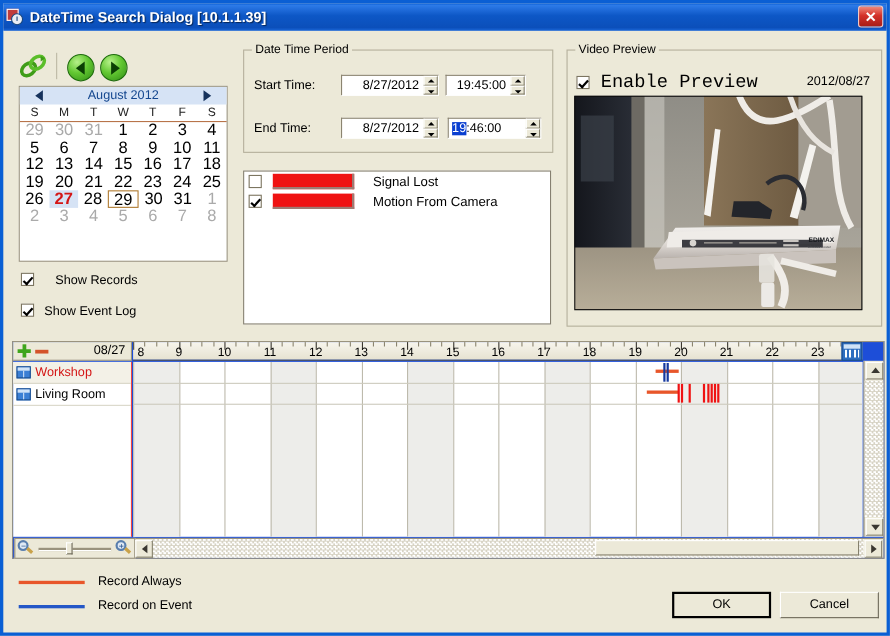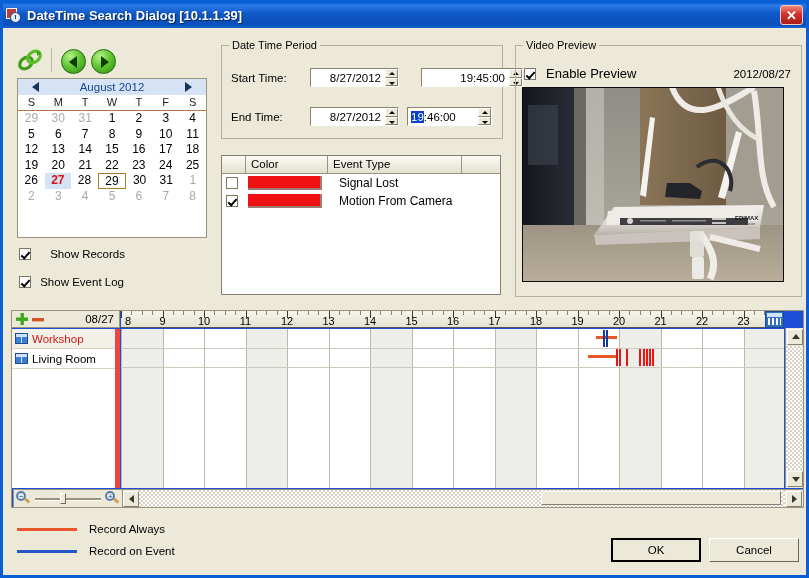--- a/index.html
+++ b/index.html
@@ -87,21 +87,21 @@
     height:16px;background:#d6e3f5;display:flex;align-items:center;justify-content:center;
     color:#14478f;font-size:11.5px;position:relative;
   }
   .calhead .ar{position:absolute;top:3px;width:0;height:0;cursor:pointer;}
   .calhead .ar.l{left:14px;border-top:5px solid transparent;border-bottom:5px solid transparent;border-right:7px solid #16325c;}
   .calhead .ar.r{right:14px;border-top:5px solid transparent;border-bottom:5px solid transparent;border-left:7px solid #16325c;}
   .caldow{display:flex;height:14px;margin-top:1px;border-bottom:1px solid #b8744a;}
   .caldow div{flex:1;text-align:center;font-size:11px;color:#222;}
   .calrow{display:flex;height:15.5px;}
   .calrow div{
-    flex:1;text-align:center;font-size:12px;line-height:15.5px;color:#000;cursor:pointer;
+    flex:1;text-align:center;font-size:15px;line-height:15.5px;color:#000;cursor:pointer;
     box-sizing:border-box;
   }
   .calrow div.dim{color:#aaa;}
   .calrow div.sel{color:#d41616;font-weight:bold;background:#d6e3f5;}
   .calrow div.box{border:1px solid #b07a30;}
   
   .lchk{position:absolute;left:16px;font-size:11.5px;}
   
   .dtp{left:218px;top:42px;width:280px;height:92px;text-decoration:underline;}
   .lbl{position:absolute;font-size:11.5px;}
@@ -134,21 +134,21 @@
   .evtrow .swatch{width:72px;height:12px;background:#ef1212;margin-left:10px;border-right:2px solid #9e7b73;border-bottom:2px solid #9e7b73;}
   .evtrow .etxt{margin-left:17px;font-size:12px;}
   
   .vp{left:512px;top:42px;width:285px;height:250px;}
   .vpimg{position:absolute;left:6px;top:41px;width:262px;height:195px;background:#111;overflow:hidden;}
   
   .tl{position:absolute;left:8px;top:307px;width:793px;height:198px;background:#1d4ed8;border:1px solid #9a937e;box-sizing:border-box;}
   .tl-hdr{position:absolute;left:0;top:0;width:108px;height:17px;background:#ece9d8;border-right:1px solid #9a937e;border-bottom:1px solid #9a937e;box-sizing:border-box;display:flex;align-items:center;}
   .plusminus{margin-left:3px;display:flex;align-items:center;gap:2px;}
   .datelbl{margin-left:auto;margin-right:5px;font-size:11.5px;}
-  .camlist{position:absolute;left:0;top:18px;width:108px;bottom:19px;background:#fff;border-right:5px solid #ef4444;box-sizing:border-box;}
+  .camlist{position:absolute;left:0;top:18px;width:108px;bottom:19px;background:#fff;border-right:1px solid #ef4444;box-sizing:border-box;}
   .camrow{display:flex;align-items:center;height:19px;border-bottom:1px solid #d9d6c8;padding-left:3px;font-size:11.5px;cursor:pointer;}
   .camrow.sel{background:#f3f1e7;color:#d41616;}
   .camico{width:13px;height:11px;margin-right:4px;flex:0 0 auto;background:#3b7fd4;border:1px solid #1d4f8f;box-sizing:border-box;position:relative;}
   .camico:before{content:"";position:absolute;left:0;top:0;right:0;height:3px;background:#cfe2f7;}
   .camico:after{content:"";position:absolute;left:5px;top:3px;bottom:0;width:1px;background:#cfe2f7;}
   .ruler{position:absolute;left:109px;top:0;right:19px;height:17px;background:linear-gradient(to bottom,#f7f5ec,#e6e2d1);border-bottom:1px solid #555;box-sizing:border-box;overflow:hidden;}
   .ruler .tick{position:absolute;top:0;width:1px;height:4px;background:#8a846f;}
   .ruler .tickM{position:absolute;top:0;width:1px;height:7px;background:#3a3730;}
   .ruler .num{position:absolute;top:4px;font-size:11px;color:#000;transform:translateX(-50%);}
   .calico{position:absolute;right:0;top:0;width:19px;height:17px;background:#2f6fc0;border:1px solid #1a4a8a;box-sizing:border-box;cursor:pointer;}
@@ -313,21 +313,21 @@
     <div class="lg">Date Time Period</div>
 
     <div class="lbl" style="left:9px;top:26px;">Start Time:</div>
     <div class="spin" style="left:88px;top:22px;width:89px;">
       <div class="val">8/27/2012</div>
       <div class="btns">
           <span class="u"></span>
           <span class="d"></span>
         </div>
     </div>
-    <div class="spin" style="left:199px;top:22px;width:102px;">
+    <div class="spin" style="left:183px;top:22px;width:73px;">
       <div class="val">19:45:00</div>
       <div class="btns">
           <span class="u"></span>
           <span class="d"></span>
         </div>
     </div>
 
     <div class="lbl" style="left:9px;top:65px;">End Time:</div>
     <div class="spin" style="left:88px;top:61px;width:89px;">
       <div class="val">8/27/2012</div>
@@ -341,45 +341,39 @@
         <span class="hi">19</span><span>:46:00</span>
       </div>
       <div class="btns">
           <span class="u"></span>
           <span class="d"></span>
         </div>
     </div>
   </div>
 
   <div class="evt">
-    <div class="evthead">
-      <div style="width:24px;"></div>
-      <div style="width:82px;">Color</div>
-      <div style="width:134px;">Event Type</div>
-      <div style="flex:1;border-right:none;"></div>
-    </div>
     <div id="evt-rows">
         <div class="evtrow">
           <span class="cb"></span>
           <div class="swatch" style="background: rgb(239, 18, 18);"></div>
           <div class="etxt">Signal Lost</div>
         </div>
         <div class="evtrow">
           <span class="cb on"></span>
           <div class="swatch" style="background: rgb(239, 18, 18);"></div>
           <div class="etxt">Motion From Camera</div>
         </div>
       </div>
   </div>
 
   <div class="grp vp">
     <div class="lg">Video Preview</div>
     <div style="position:absolute;left:8px;top:20px;">
       <span class="cb on"></span>
-      <span style="margin-left:7px;font-size:13px;">Enable Preview</span>
+      <span style="margin-left:7px;font-size:17px;font-family:Liberation Mono, monospace;">Enable Preview</span>
     </div>
     <div style="position:absolute;right:10px;top:22px;font-size:11.5px;">2012/08/27</div>
 
     <div class="vpimg">
       <svg viewBox="0 0 262 195" width="262" height="195" preserveAspectRatio="none">
         <defs>
           <linearGradient id="wall" x1="0" y1="0" x2="0" y2="1">
             <stop offset="0" stop-color="#8f8d86"></stop>
               <stop offset="1" stop-color="#b3aea2"></stop>
           </linearGradient>

